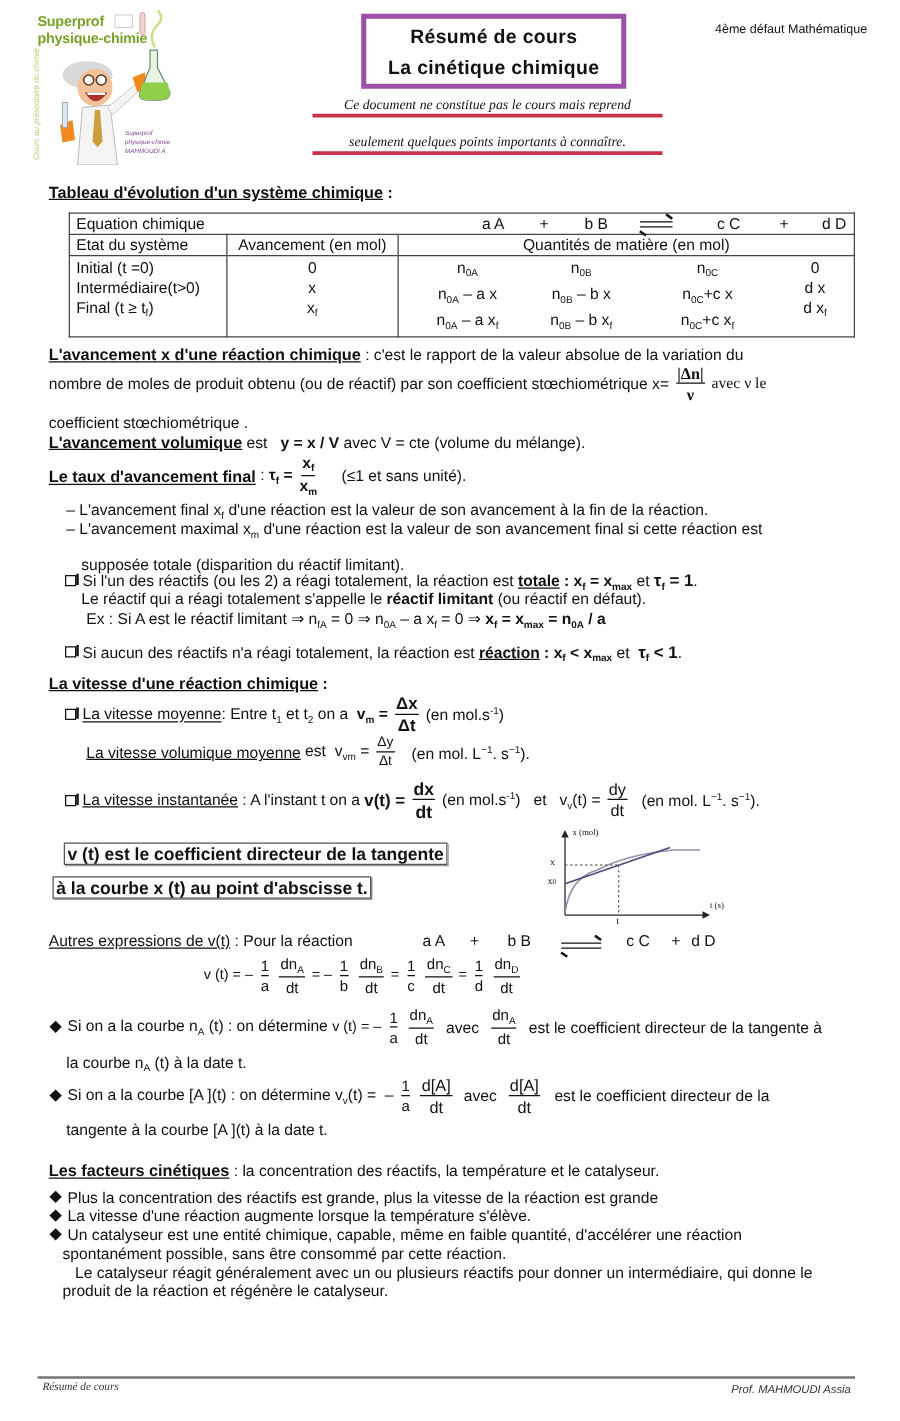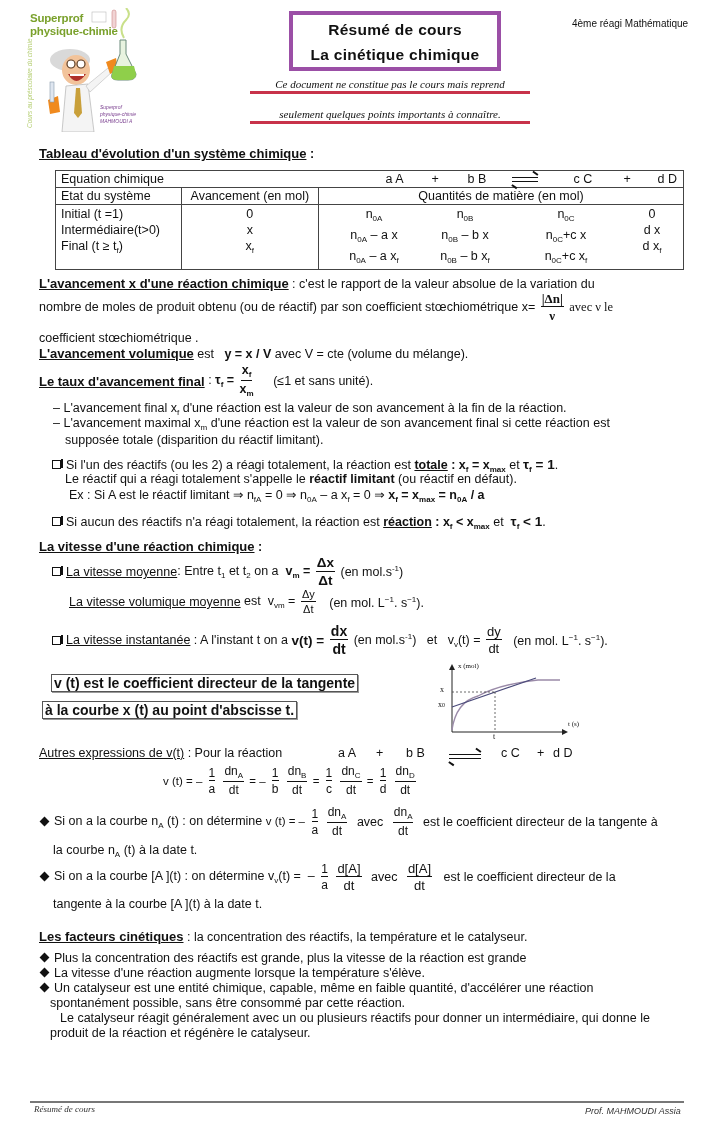--- a/index.html
+++ b/index.html
@@ -97,21 +97,21 @@
     <div>Superprof</div>
     <div>physique-chimie</div>
     <div>MAHMOUDI A</div>
   </div>
 </div>
 
 <div class="abs title-box">
   <div class="t1">Résumé  de  cours</div>
   <div class="t2">La cinétique   chimique</div>
 </div>
-<div class="abs grade">4ème réagi Mathématique</div>
+<div class="abs grade">4ème défaut Mathématique</div>
 
 <div class="abs disclaimer" style="top:78px;">
   <span class="line">Ce document ne constitue pas le cours mais reprend</span>
 </div>
 <div class="abs disclaimer" style="top:108px;">
   <span class="line">seulement quelques points importants à connaître.</span>
 </div>
 
 <div class="abs p" style="left:39px; top:146px;">
   <span class="h">Tableau d'évolution d'un système chimique</span><b> :</b>
@@ -138,21 +138,21 @@
       </div>
     </td>
   </tr>
   <tr>
     <td>Etat du système</td>
     <td class="c">Avancement (en mol)</td>
     <td class="c">Quantités de matière (en mol)</td>
   </tr>
   <tr>
     <td style="padding-top:1px;padding-bottom:2px;">
-      <div>Initial (t =1)</div>
+      <div>Initial (t =0)</div>
       <div>Intermédiaire(t&gt;0)</div>
       <div>Final (t ≥ t<sub>f</sub>)</div>
     </td>
     <td class="c" style="padding-top:1px;">
       <div>0</div>
       <div>x</div>
       <div>x<sub>f</sub></div>
     </td>
     <td style="padding-top:1px;">
       <div style="display:flex; padding-left:0;">
@@ -202,21 +202,21 @@
   <span style="vertical-align:middle;"> : <b>τ<sub>f</sub> = </b></span>
   <span class="frac" style="font-weight:bold;">
     <span class="n">x<sub>f</sub></span>
     <span class="d">x<sub>m</sub></span>
   </span>
   <span style="vertical-align:middle; margin-left:14px;">(≤1 et sans unité).</span>
 </div>
 
 <div class="abs p" style="left:53px; top:401px;">– L'avancement final x<sub>f</sub>  d'une réaction est la valeur de son avancement à la fin de la réaction.</div>
 <div class="abs p" style="left:53px; top:416px;">– L'avancement maximal x<sub>m</sub> d'une réaction est la valeur de son avancement final si cette réaction est</div>
-<div class="abs p" style="left:65px; top:433px;">supposée totale (disparition du réactif limitant).</div>
+<div class="abs p" style="left:65px; top:445px;">supposée totale (disparition du réactif limitant).</div>
 
 <div class="abs p" style="left:52px; top:457px;">
   <span class="checkbox-glyph"></span><span>Si  l'un des réactifs (ou les 2) a réagi totalement, la réaction est </span><b><u>totale</u> : x<sub>f</sub> = x<sub>max</sub></b> et <b style="font-size:13.5px;">τ<sub>f</sub> = 1</b>.
 </div>
 <div class="abs p" style="left:65px; top:472px;">
   <span>Le réactif qui a réagi totalement s'appelle le </span><b>réactif limitant</b><span> (ou réactif en défaut).</span>
 </div>
 <div class="abs p" style="left:69px; top:487px;">
   Ex : Si A est le réactif limitant ⇒ n<sub>fA</sub> = 0 ⇒ n<sub>0A</sub> – a x<sub>f</sub> = 0 ⇒ <b>x<sub>f</sub> = x<sub>max</sub> = n<sub>0A</sub> / a</b>
 </div>

